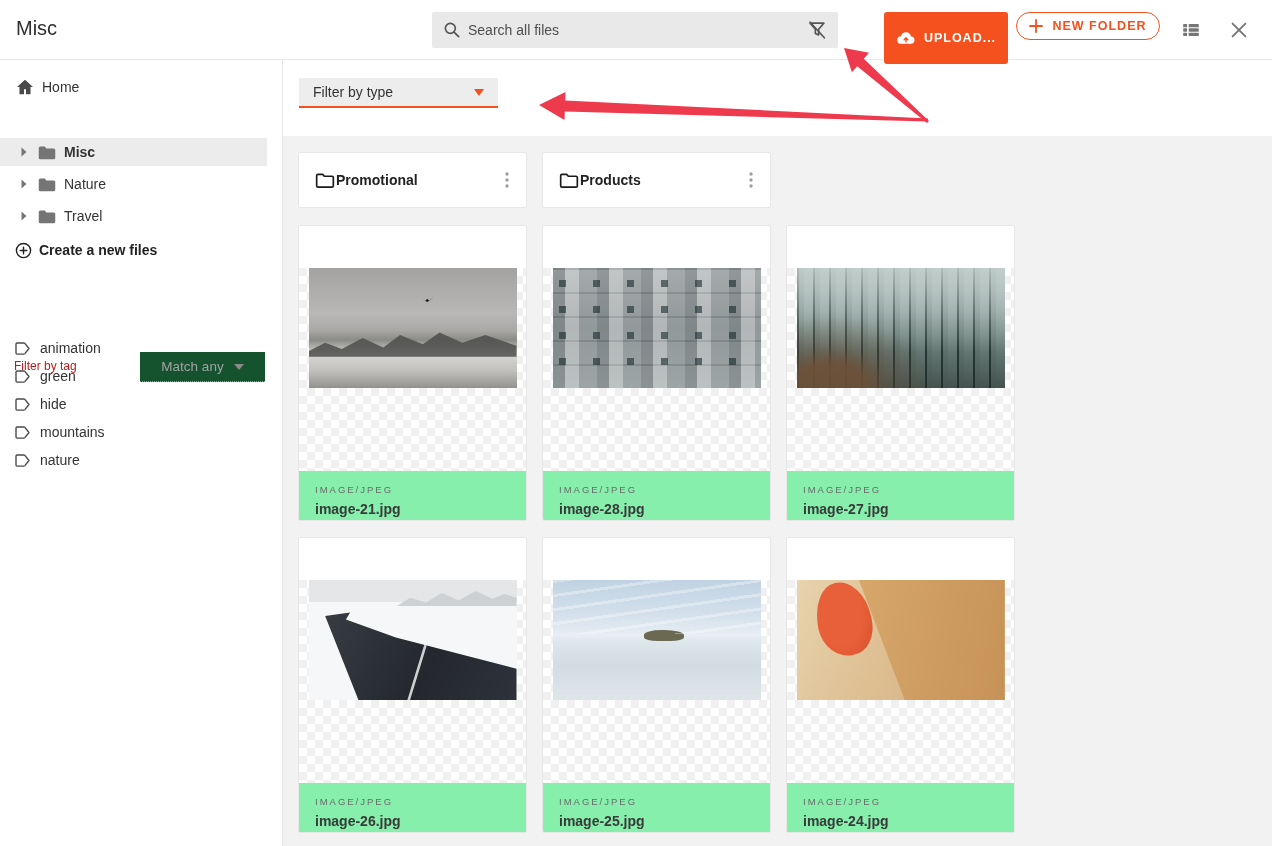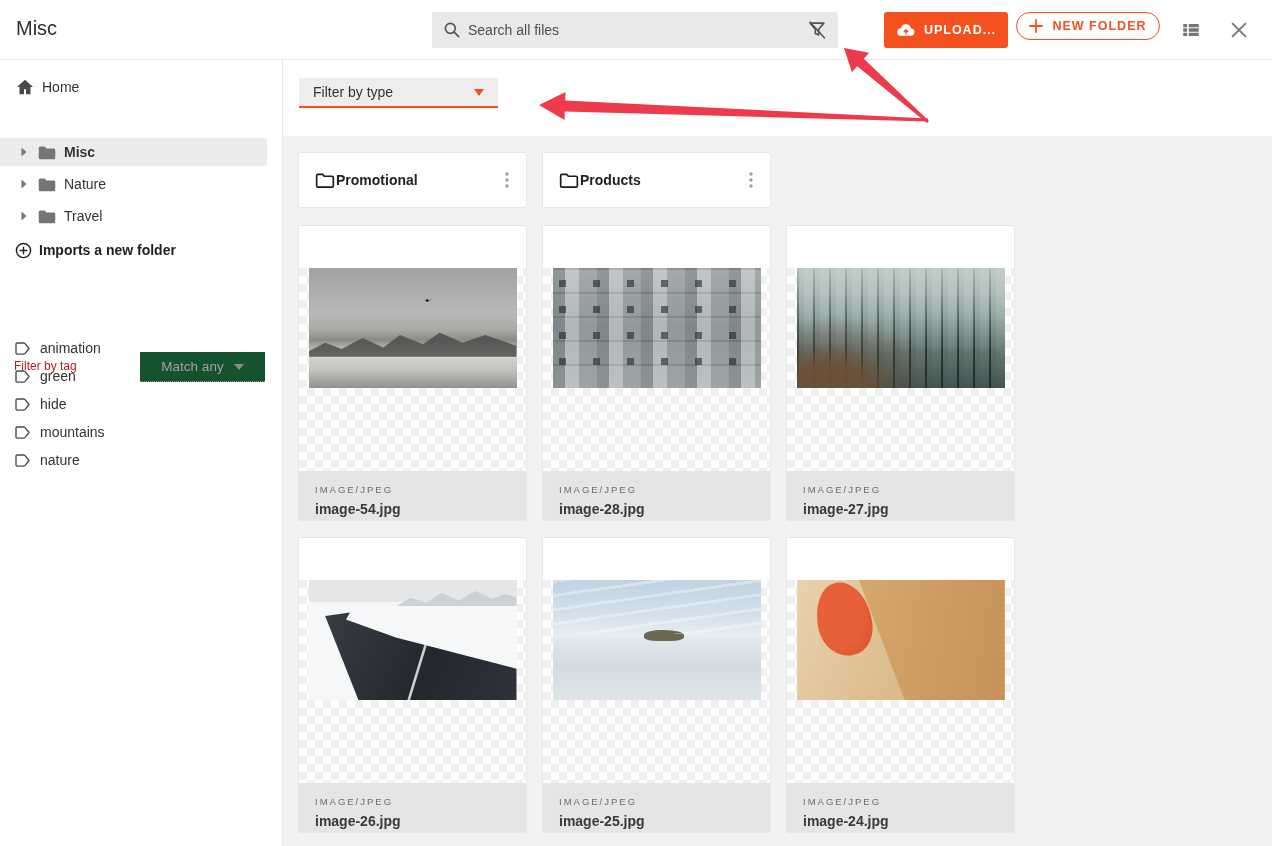--- a/index.html
+++ b/index.html
@@ -7,21 +7,21 @@
   html,body{width:1272px;height:846px;}
   body{position:relative;font-family:"Liberation Sans",sans-serif;background:#fff;overflow:hidden;color:#333;}
 
   
   .topbar{position:absolute;left:0;top:0;width:1272px;height:60px;background:#fff;border-bottom:1px solid #e7e7e7;z-index:5;}
   .app-title{position:absolute;left:16px;top:17px;font-size:20px;color:#2e2e2e;}
   .searchbar{position:absolute;left:432px;top:12px;width:406px;height:36px;background:#e9e9e9;border-radius:2px;display:flex;align-items:center;padding:4px 10px;}
   .searchbar input{flex:1;border:none;background:transparent;outline:none;font-size:14px;color:#333;font-family:"Liberation Sans",sans-serif;padding:0 6px;}
   .searchbar input::placeholder{color:#4f4f4f;opacity:1;}
   .icon-btn{display:inline-flex;align-items:center;justify-content:center;background:none;border:none;cursor:pointer;padding:0;}
-  .btn-upload{position:absolute;left:884px;top:12px;width:124px;height:36px;background:var(--accent);color:#fff;border:none;border-radius:3px;font-size:12.5px;font-weight:bold;letter-spacing:1px;display:flex;align-items:center;justify-content:center;gap:8px;cursor:pointer;font-family:"Liberation Sans",sans-serif;}
+  .btn-upload{position:absolute;left:884px;top:12px;width:124px;height:52px;background:var(--accent);color:#fff;border:none;border-radius:3px;font-size:12.5px;font-weight:bold;letter-spacing:1px;display:flex;align-items:center;justify-content:center;gap:8px;cursor:pointer;font-family:"Liberation Sans",sans-serif;}
   .btn-newfolder{position:absolute;left:1016px;top:12px;width:144px;height:28px;background:#fff;color:var(--accent);border:1px solid var(--accent);border-radius:15px;font-size:12.5px;font-weight:bold;letter-spacing:1px;display:flex;align-items:center;justify-content:center;gap:9px;cursor:pointer;font-family:"Liberation Sans",sans-serif;}
   .topbar .view-toggle{position:absolute;left:1178px;top:18px;width:26px;height:24px;}
   .topbar .close-btn{position:absolute;left:1226px;top:18px;width:26px;height:24px;}
 
   
   .sidebar{position:absolute;left:0;top:60px;width:283px;height:786px;background:#fff;border-right:1px solid #e7e7e7;padding-left:12px;}
   .side-row{position:absolute;left:0;height:28px;display:flex;align-items:center;font-size:14px;color:#333;cursor:pointer;}
   .side-home{top:13px;left:16px;gap:8px;}
   .tree-item{left:0;width:267px;padding-left:20px;gap:0;}
   .tree-item .caret{width:14px;display:flex;}
@@ -44,21 +44,21 @@
   
   .content{position:absolute;left:283px;top:136px;width:989px;height:710px;background:#f2f2f2;padding:16px 15px 0 15px;}
   .folder-row{display:flex;gap:15px;margin-bottom:17px;}
   .folder-card{width:229px;height:56px;background:#fff;border:1px solid #e7e7e7;border-radius:2px;display:flex;align-items:center;padding:0 10px 0 16px;gap:1px;cursor:pointer;}
   .folder-card .fname{flex:1;font-size:14px;font-weight:bold;color:#222;}
   .file-grid{display:flex;flex-wrap:wrap;gap:16px 15px;}
   .file-card{width:229px;height:296px;background:#fff;border:1px solid #e7e7e7;border-radius:2px;overflow:hidden;cursor:pointer;}
   .checker{height:203px;background:conic-gradient(#fff 0 90deg,#f0f0f0 90deg 180deg,#fff 180deg 270deg,#f0f0f0 270deg 360deg);background-size:16px 16px;}
   .thumb{width:208px;height:120px;margin:42px auto 0;position:relative;overflow:hidden;}
   .thumb::before,.thumb::after{content:"";position:absolute;}
-  .file-meta{height:92px;background:#e5e5e5;padding:13px 16px 0 16px;}
+  .file-meta{height:92px;background:#86efac;padding:13px 16px 0 16px;}
   .file-type{font-size:9.5px;letter-spacing:2px;color:#6b6b6b;margin-bottom:6px;}
   .file-name{font-size:14px;font-weight:bold;color:#3a3a3a;margin-bottom:5px;}
 
   
   .t-mountain-bird{background:linear-gradient(180deg,#a3a2a0 0%,#b9b8b6 38%,#a9a8a5 52%,#8a8a86 60%,#d8d7d3 72%,#c2c1bd 85%,#93928e 100%);}
   .t-mountain-bird::before{left:0;right:0;top:48%;height:26%;background:#4e4e4c;opacity:.85;clip-path:polygon(0 82%,8% 55%,16% 75%,26% 40%,36% 70%,44% 30%,55% 60%,63% 22%,74% 55%,85% 30%,100% 65%,100% 100%,0 100%);}
   .t-mountain-bird::after{left:54%;top:24%;width:13px;height:5px;background:#1c1c1c;clip-path:polygon(0 20%,35% 80%,50% 40%,65% 85%,100% 0,55% 100%,45% 100%);}
   .t-building-wall{background:repeating-linear-gradient(90deg,rgba(60,70,74,.28) 0 12px,rgba(230,232,232,.30) 12px 26px,rgba(120,130,132,.25) 26px 44px),repeating-linear-gradient(180deg,rgba(40,48,52,.22) 0 2px,transparent 2px 24px),linear-gradient(180deg,#b4b8b9 0%,#9aa0a2 50%,#aab0b1 100%);}
   .t-building-wall::before{inset:10% 3%;background:repeating-linear-gradient(90deg,rgba(25,42,46,.6) 0 7px,transparent 7px 34px);-webkit-mask-image:repeating-linear-gradient(180deg,#000 0 7px,transparent 7px 26px);mask-image:repeating-linear-gradient(180deg,#000 0 7px,transparent 7px 26px);}
   .t-foggy-forest{background:linear-gradient(180deg,#b3c0be 0%,#8ea19e 35%,#5d6f6b 70%,#394743 100%);}
@@ -191,21 +191,21 @@
     <span>Travel</span>
   </div>
 
   <div class="side-row create-folder">
     <span style="display:inline-flex;">
       <svg width="17" height="17" viewBox="0 0 18 18">
           <circle cx="9" cy="9" r="7.5" fill="none" stroke="#222" stroke-width="1.5"></circle>
           <path d="M9 5.5v7M5.5 9h7" stroke="#222" stroke-width="1.5" stroke-linecap="round"></path>
         </svg>
     </span>
-    <span>Imports a new folder</span>
+    <span>Create a new files</span>
   </div>
 
   <div class="filter-tag-label">Filter by tag</div>
   <div class="match-select">
     <span>Match any</span>
     <span class="caret-down-gray"></span>
   </div>
 
   <div class="side-row tag-row tag-0">
     <span style="display:inline-flex;">
@@ -296,21 +296,21 @@
   </div>
 
   <div class="file-grid">
 
     <div class="file-card">
       <div class="checker">
           <div class="thumb t-mountain-bird"></div>
         </div>
       <div class="file-meta">
         <div class="file-type">IMAGE/JPEG</div>
-        <div class="file-name">image-54.jpg</div>
+        <div class="file-name">image-21.jpg</div>
 
       </div>
     </div>
 
     <div class="file-card">
       <div class="checker">
           <div class="thumb t-building-wall"></div>
         </div>
       <div class="file-meta">
         <div class="file-type">IMAGE/JPEG</div>

